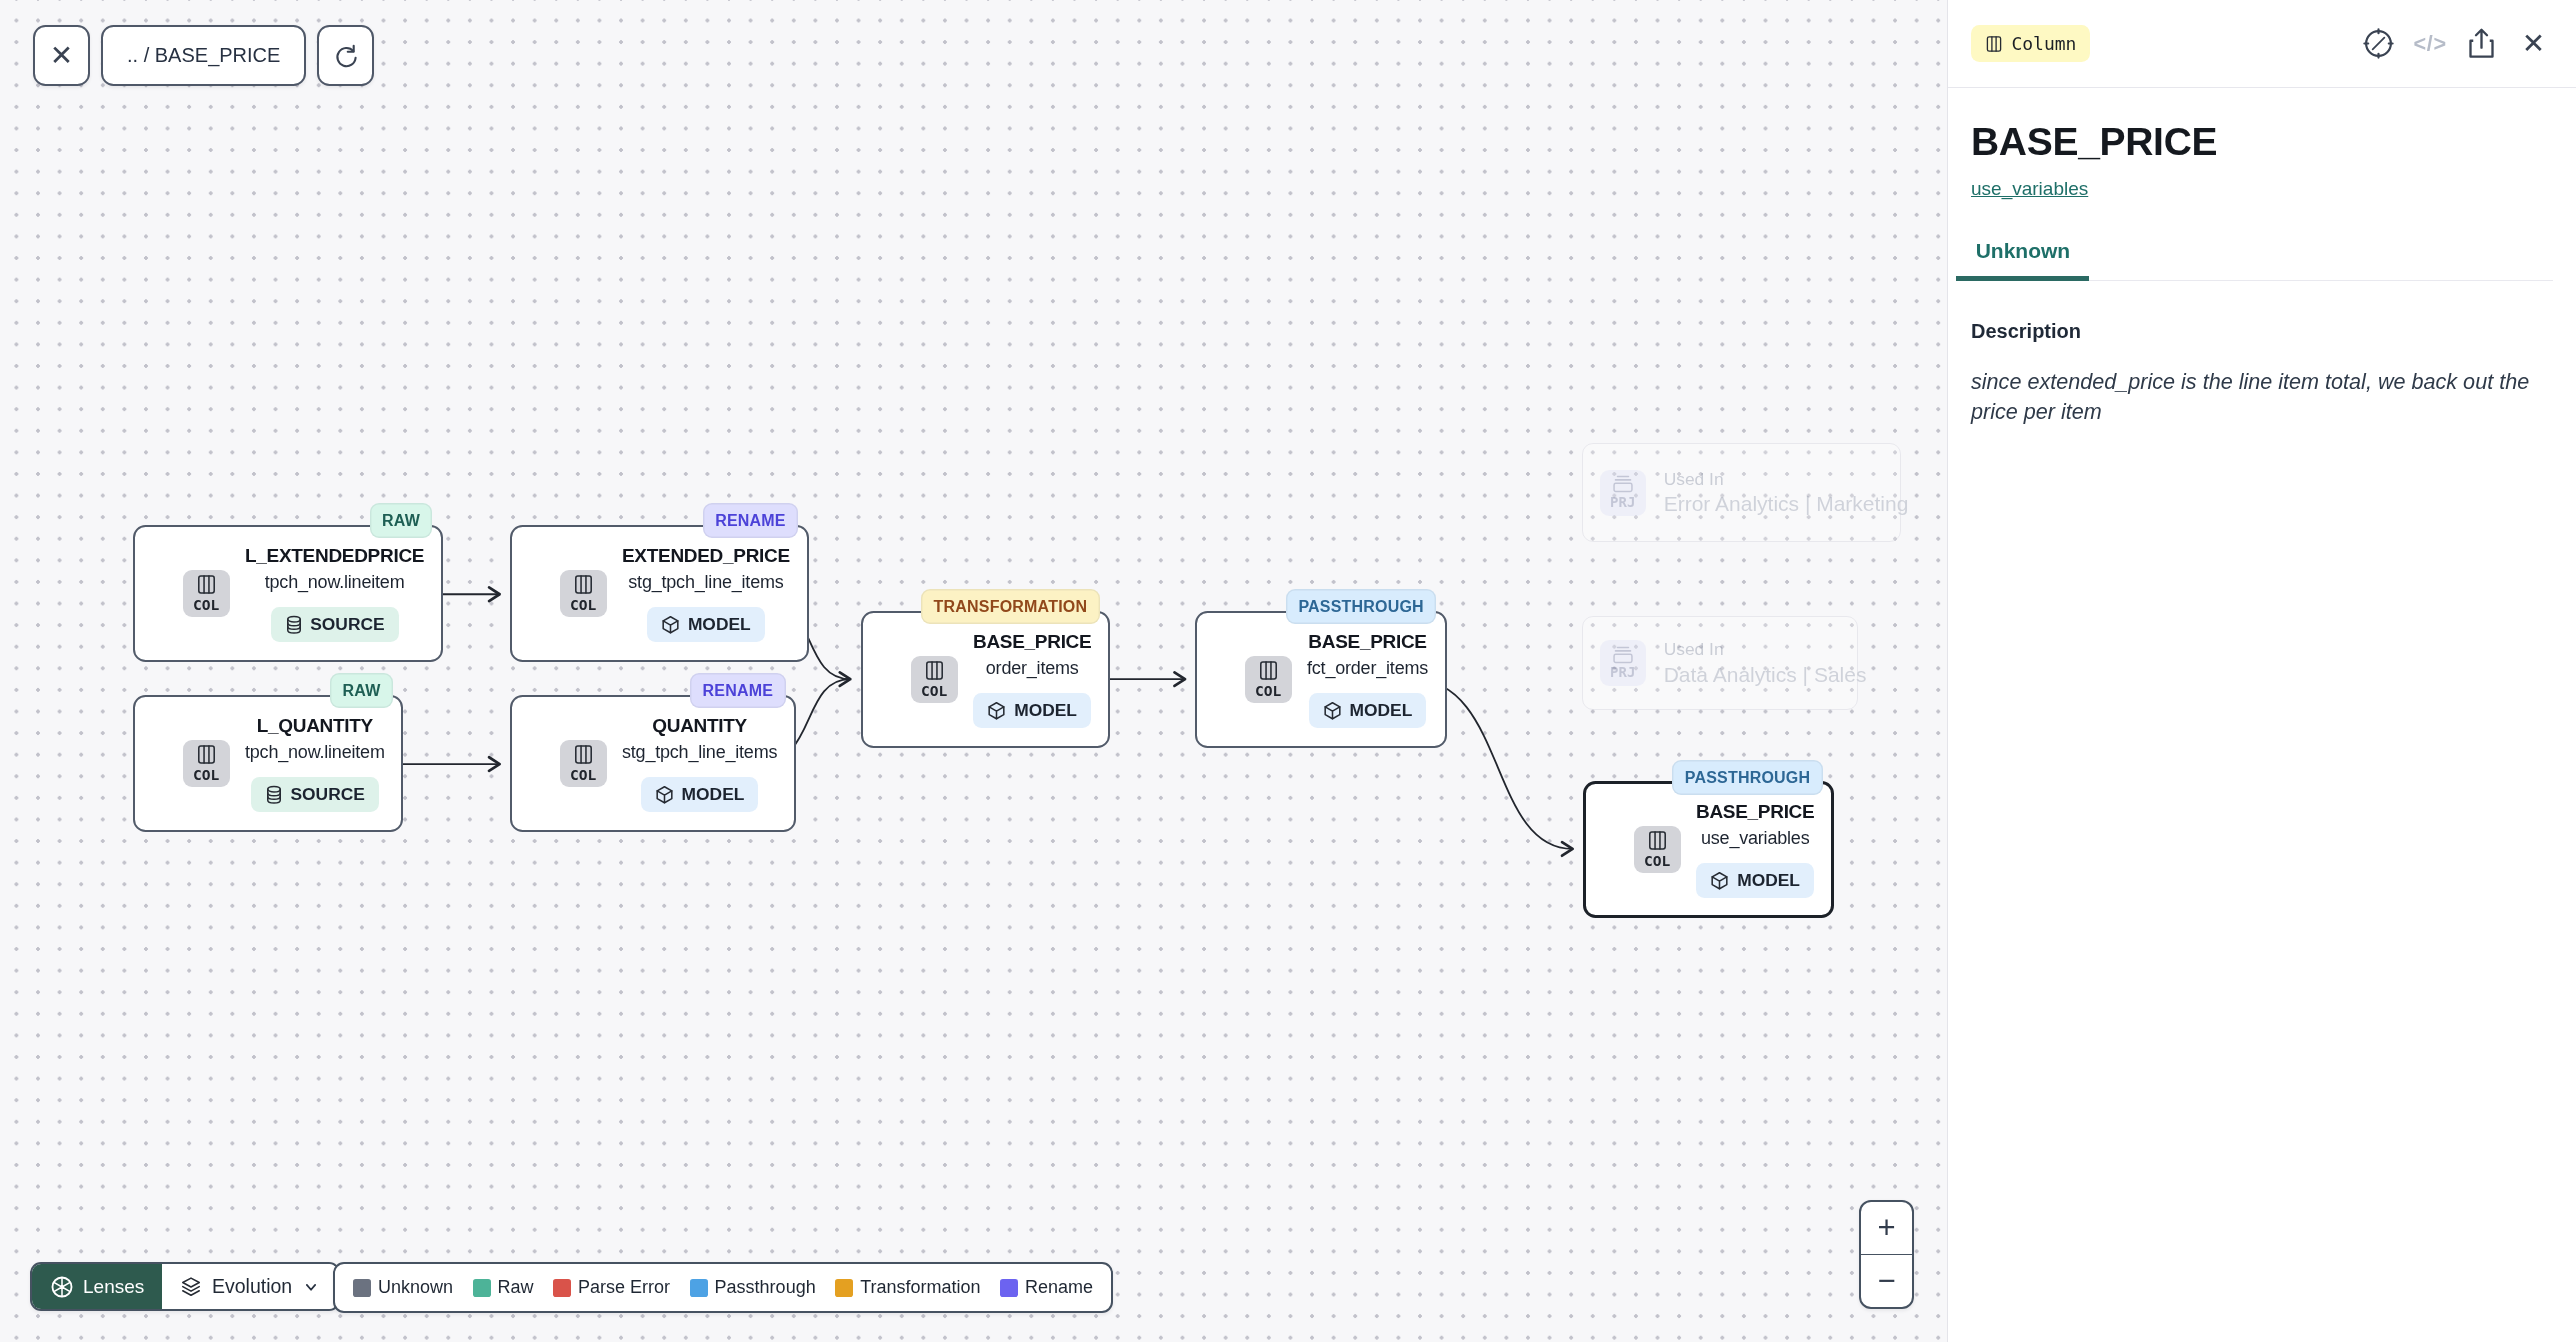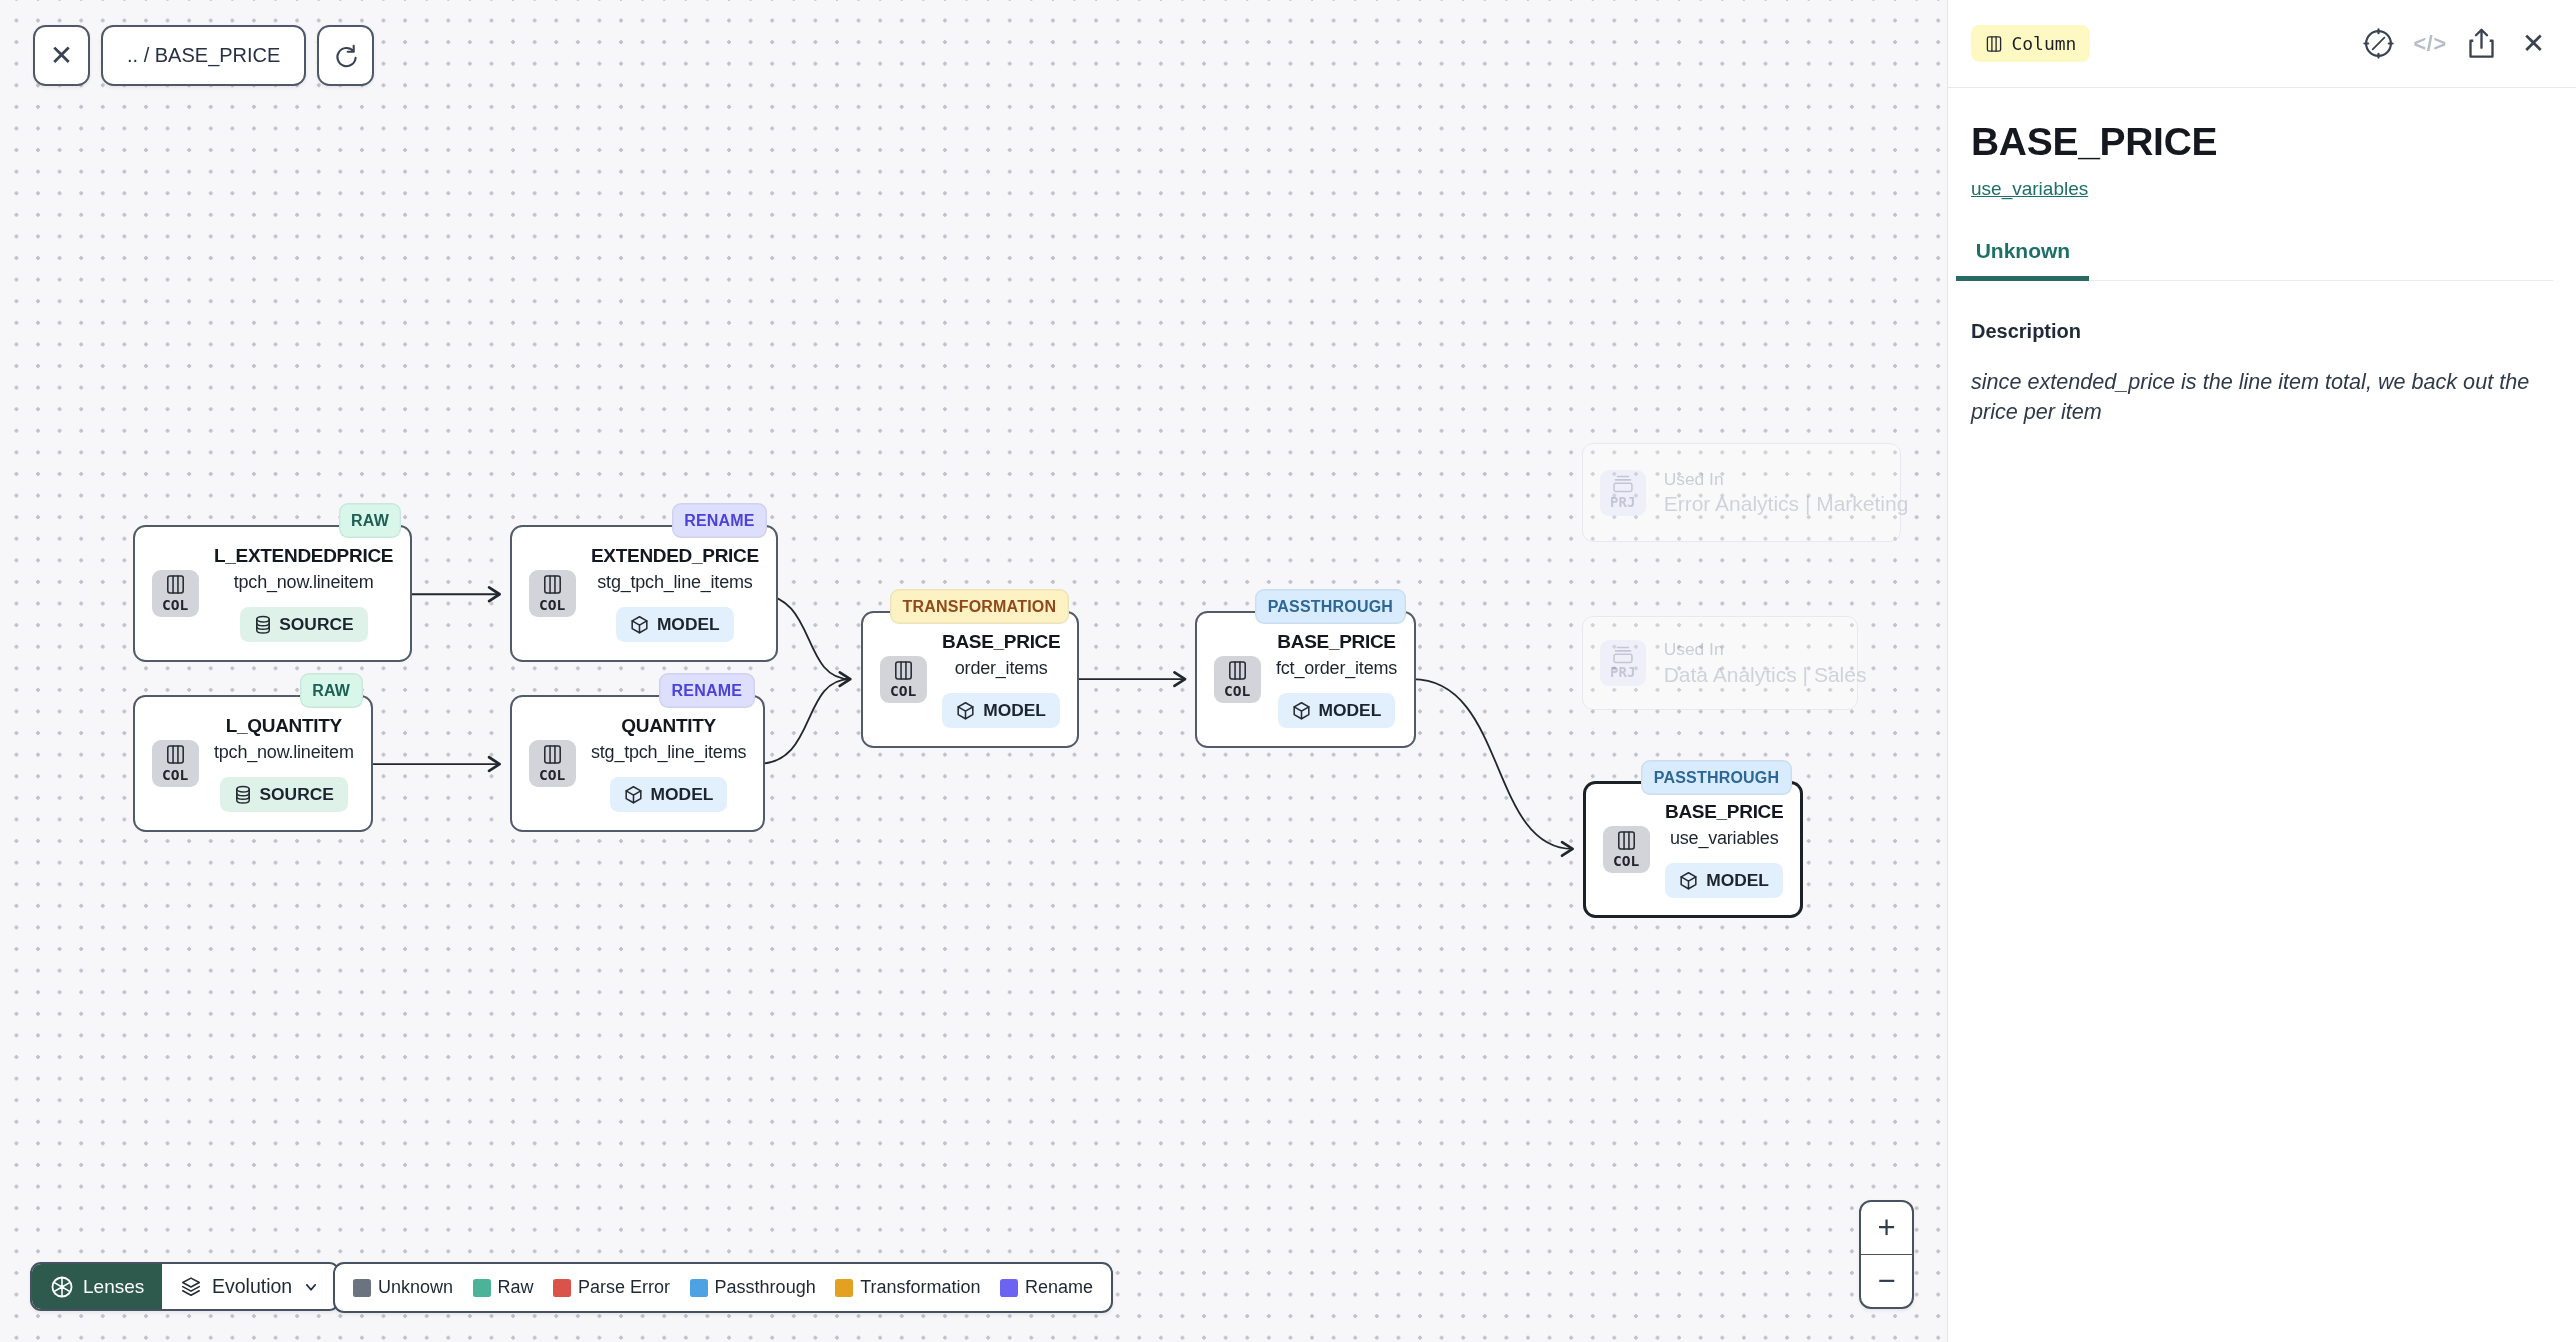--- a/index.html
+++ b/index.html
@@ -39,20 +39,21 @@
   .tag{
     position:absolute;top:-24px;right:8.4px;height:35px;
     display:flex;align-items:center;padding:0 12.5px;border-radius:9px;
     font-size:16px;font-weight:700;letter-spacing:0.2px;
     box-shadow:inset 0 0 0 1.4px rgba(30,40,60,.07);
   }
   .colchip{
     width:47px;height:47px;border-radius:9px;background:#d3d4d9;
     display:flex;flex-direction:column;align-items:center;justify-content:center;gap:1.4px;
     flex:none;
+    margin-left:31px;
   }
   .colchip span{font-family:"DejaVu Sans Mono",monospace;font-size:14.6px;font-weight:700;color:#20242c;}
   .nbody{display:flex;flex-direction:column;align-items:center;gap:4.9px;}
   .ntitle{font-size:19px;font-weight:700;letter-spacing:-0.3px;color:#13171f;white-space:nowrap;}
   .nsub{font-size:18px;letter-spacing:-0.2px;color:#1d2430;white-space:nowrap;}
   .nbadge{
     margin-top:9px;display:inline-flex;align-items:center;gap:7.7px;
     padding:7px 14px;border-radius:8.4px;font-size:17.4px;font-weight:700;color:#1c2430;
   }
   .nbadge.src{background:#def2ea;}

